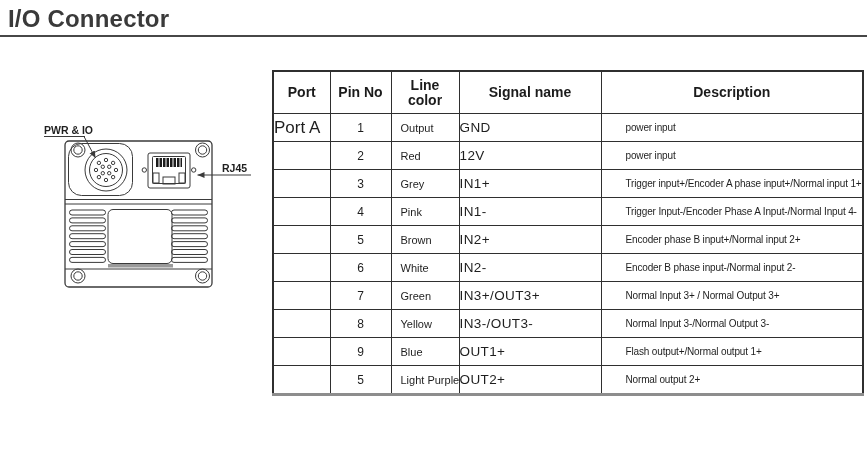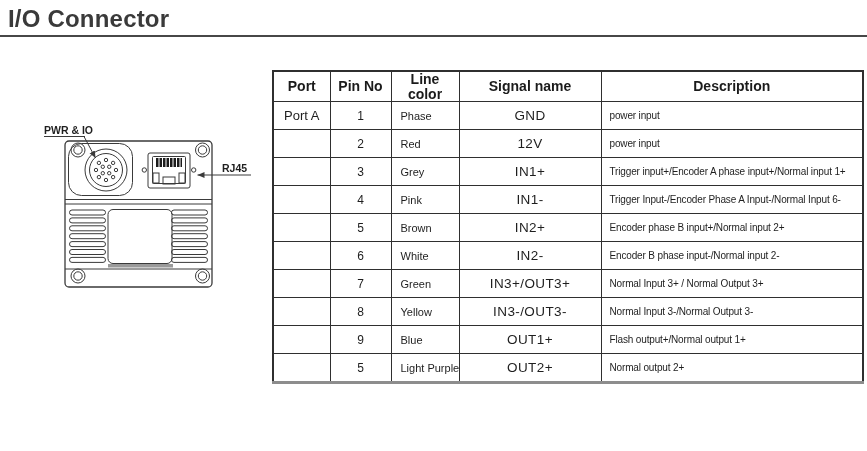--- a/index.html
+++ b/index.html
@@ -22,28 +22,28 @@
   .dlabel { font-size:10.5px; fill:#1f1f1f; }
 
   table.io-table {
     position:absolute; left:272px; top:70px; width:590px;
     border-collapse:collapse; table-layout:fixed;
     border:2px solid #2f2f2f; border-bottom:3px solid #8d8d8d;
   }
   .io-table th, .io-table td { border:1px solid #2f2f2f; padding:0; overflow:hidden; }
   .io-table th {
     font-size:14px; font-weight:bold; color:#1b1b1b;
-    height:29px; line-height:1.05; text-align:center; padding:0 2px;
+    height:29px; line-height:1.05; text-align:center; padding:6px 2px;
   }
   .io-table td { height:27px; color:#1e1e1e; vertical-align:middle; }
-  td.c-port  { font-size:13px; text-align:center; }
+  td.c-port  { font-size:17px; text-align:left; }
   td.c-pin   { font-size:12px; text-align:center; }
   td.c-color { font-size:11px; text-align:left; padding-left:9px; white-space:nowrap; }
-  td.c-sig   { font-size:13.5px; text-align:center; letter-spacing:.4px; }
-  td.c-desc  { font-size:10px; text-align:left; padding-left:8px; white-space:nowrap; letter-spacing:-.15px; }
+  td.c-sig   { font-size:13.5px; text-align:left; letter-spacing:.4px; }
+  td.c-desc  { font-size:10px; text-align:left; padding-left:24px; white-space:nowrap; letter-spacing:-.15px; }
 </style>
 </head>
 <body>
 
 <div class="page-title">I/O Connector</div>
 <div class="title-rule"></div>
 
 <div class="diagram-wrap">
 <svg width="230" height="185" viewBox="35 128 230 185" xmlns="http://www.w3.org/2000/svg">
   <defs>
@@ -151,21 +151,21 @@
       <th>Pin No</th>
       <th>Line color</th>
       <th>Signal name</th>
       <th>Description</th>
     </tr>
   </thead>
   <tbody>
     <tr>
       <td class="c-port">Port A</td>
       <td class="c-pin">1</td>
-      <td class="c-color">Phase</td>
+      <td class="c-color">Output</td>
       <td class="c-sig">GND</td>
       <td class="c-desc">power input</td>
     </tr>
     <tr>
       <td class="c-port"></td>
       <td class="c-pin">2</td>
       <td class="c-color">Red</td>
       <td class="c-sig">12V</td>
       <td class="c-desc">power input</td>
     </tr>
@@ -174,21 +174,21 @@
       <td class="c-pin">3</td>
       <td class="c-color">Grey</td>
       <td class="c-sig">IN1+</td>
       <td class="c-desc">Trigger input+/Encoder A phase input+/Normal input 1+</td>
     </tr>
     <tr>
       <td class="c-port"></td>
       <td class="c-pin">4</td>
       <td class="c-color">Pink</td>
       <td class="c-sig">IN1-</td>
-      <td class="c-desc">Trigger Input-/Encoder Phase A Input-/Normal Input 6-</td>
+      <td class="c-desc">Trigger Input-/Encoder Phase A Input-/Normal Input 4-</td>
     </tr>
     <tr>
       <td class="c-port"></td>
       <td class="c-pin">5</td>
       <td class="c-color">Brown</td>
       <td class="c-sig">IN2+</td>
       <td class="c-desc">Encoder phase B input+/Normal input 2+</td>
     </tr>
     <tr>
       <td class="c-port"></td>

